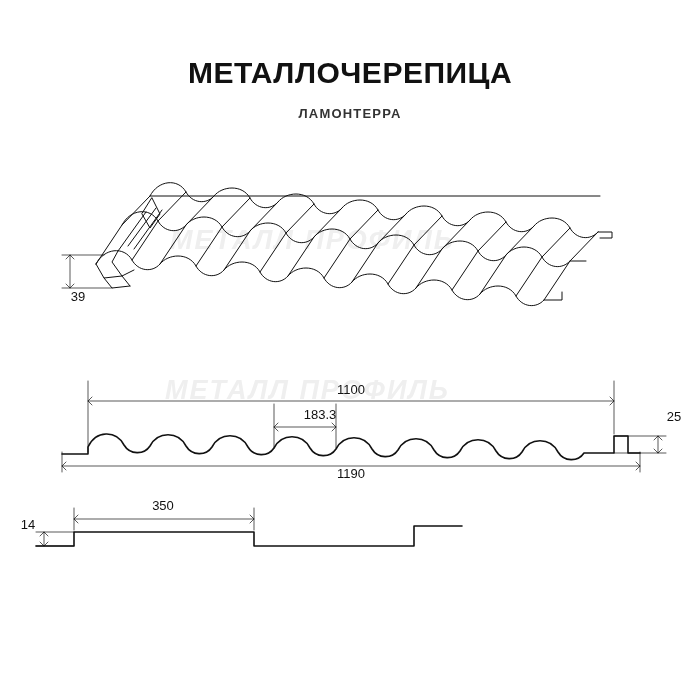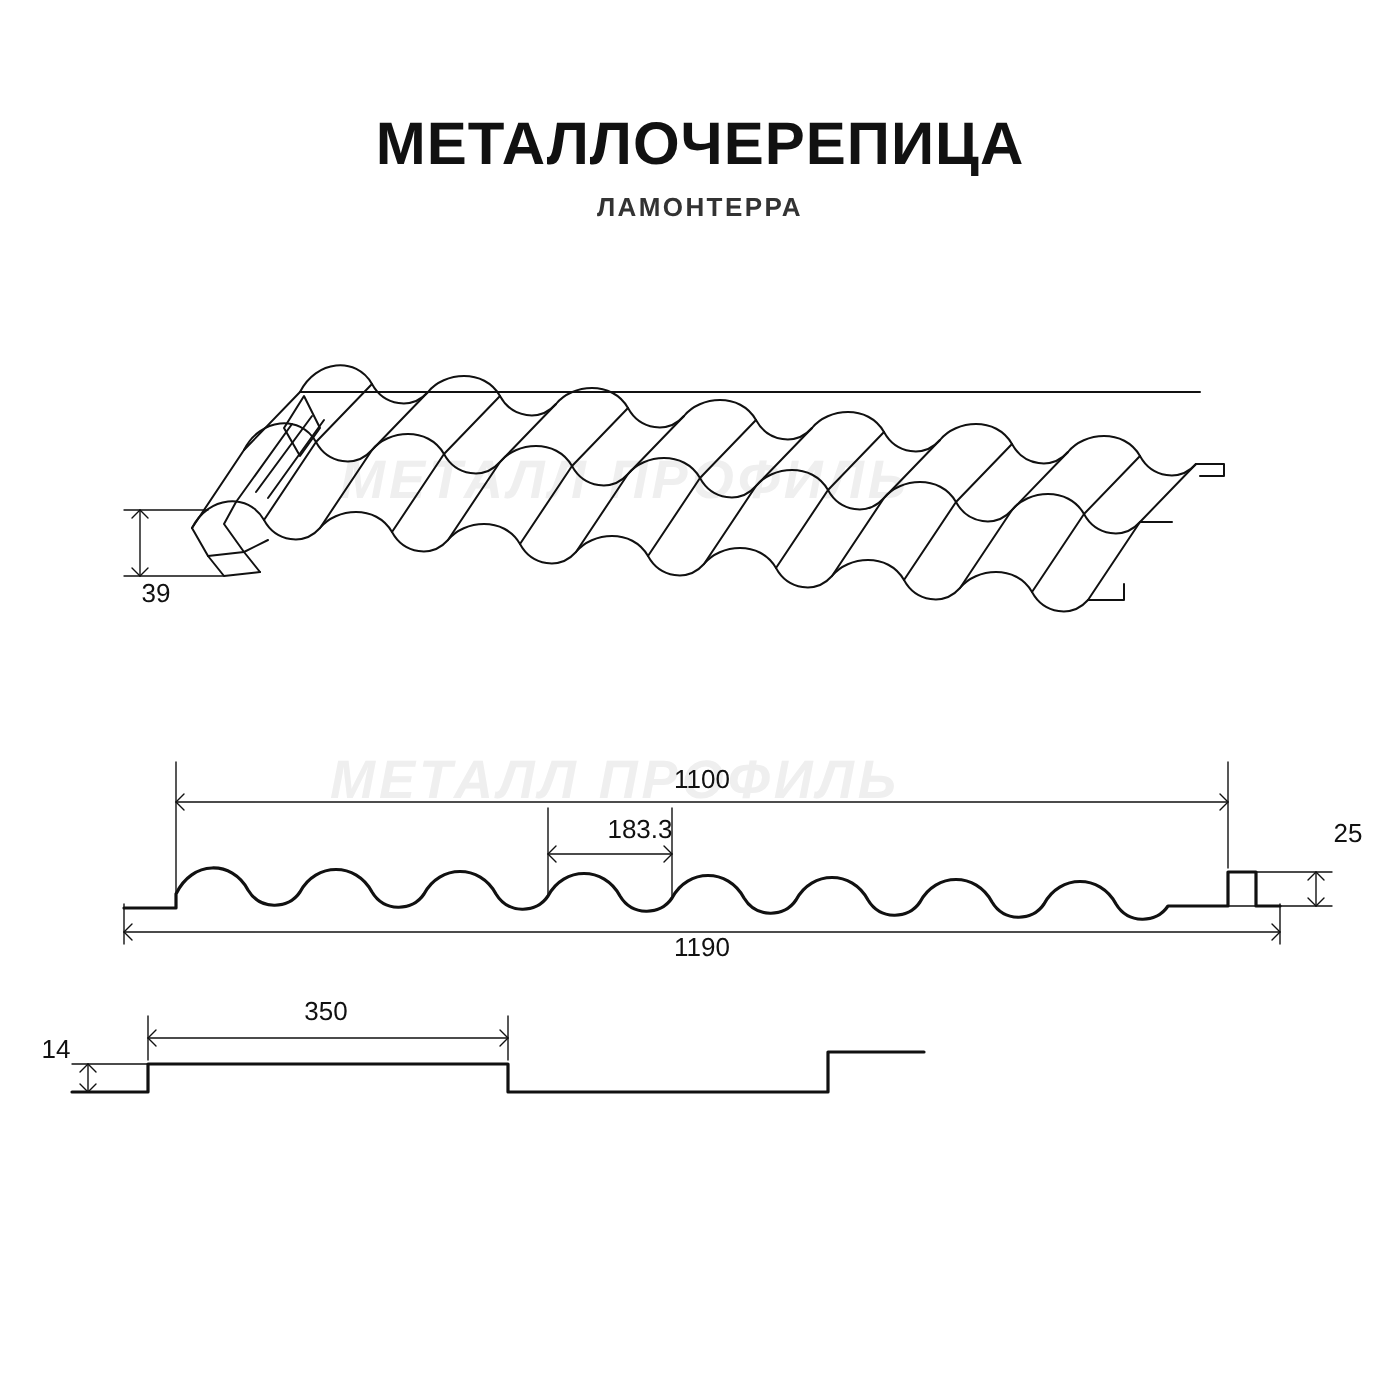--- a/index.html
+++ b/index.html
@@ -35,21 +35,21 @@
     letter-spacing: 0.5px;
     color: #111111;
     line-height: 34px;
     margin: 0;
   }
   .subtitle {
     font-size: 13px;
     font-weight: bold;
     letter-spacing: 1.2px;
     color: #333333;
-    margin-top: 6px;
+    margin-top: 16px;
   }
   svg.drawing {
     position: absolute;
     left: 0;
     top: 0;
   }
   .wm {
     position: absolute;
     pointer-events: none;
     user-select: none;

